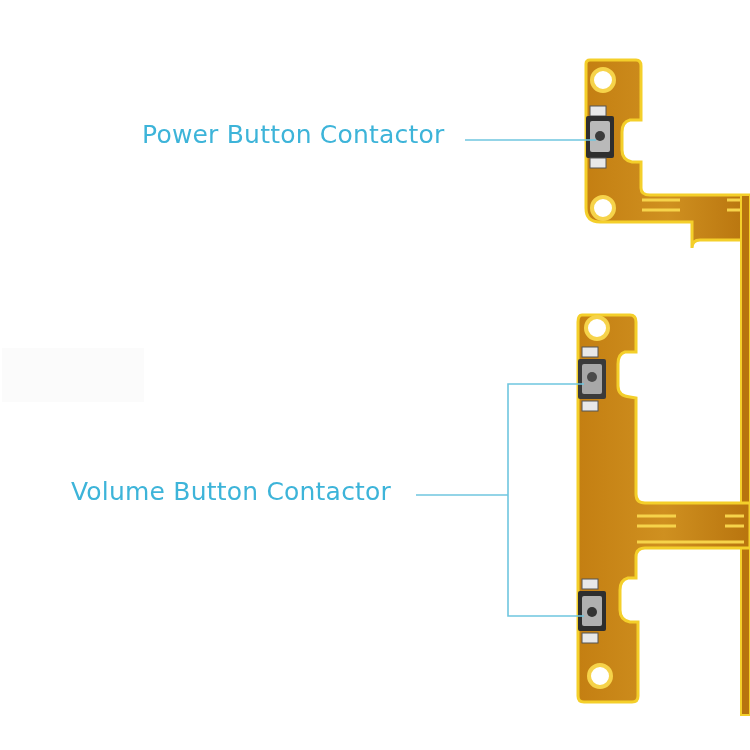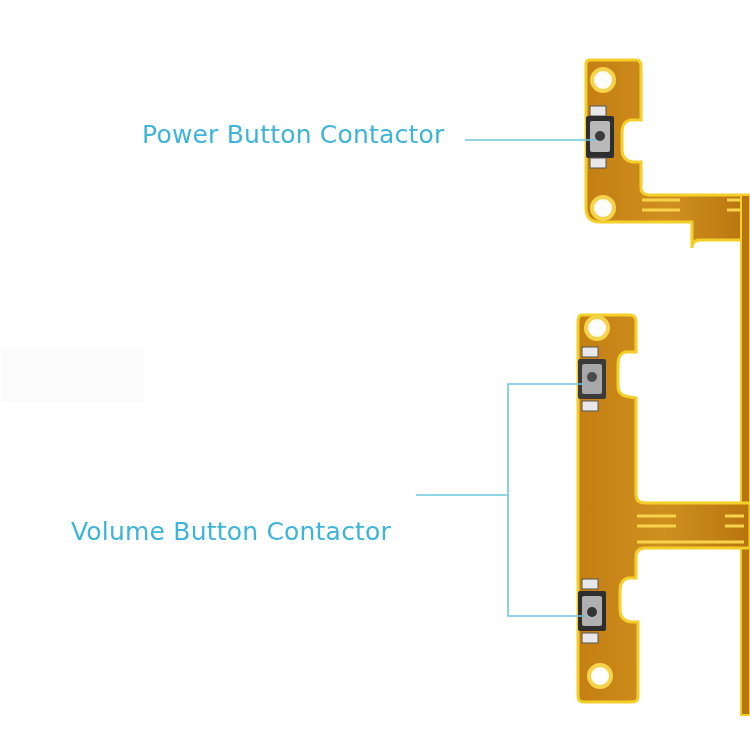--- a/index.html
+++ b/index.html
@@ -2,21 +2,21 @@
 <html><head>
   <meta charset="utf-8">
   <style>
     html, body { margin: 0; padding: 0; background: #ffffff; }
     body { width: 750px; height: 750px; position: relative; overflow: hidden;
            font-family: "DejaVu Sans", sans-serif; }
     .stage { position: absolute; left: 0; top: 0; width: 685px; height: 750px; }
     .ghost-rect { position: absolute; left: 2px; top: 348px; width: 142px; height: 54px; background: #fbfbfb; }
     .label { position: absolute; color: #3db4d9; font-size: 25px; letter-spacing: 0.2px; white-space: nowrap; }
     .lbl-power { left: 142px; top: 120px; }
-    .lbl-volume { left: 71px; top: 477px; margin-top: 40px; }
+    .lbl-volume { left: 71px; top: 477px; }
     svg.art { position: absolute; left: 0; top: 0; }
   </style>
 </head>
 <body>
 
 <div class="stage">
   <div class="ghost-rect"></div>
 
   <svg class="art" width="750" height="750" viewBox="0 0 750 750">
     <defs>

